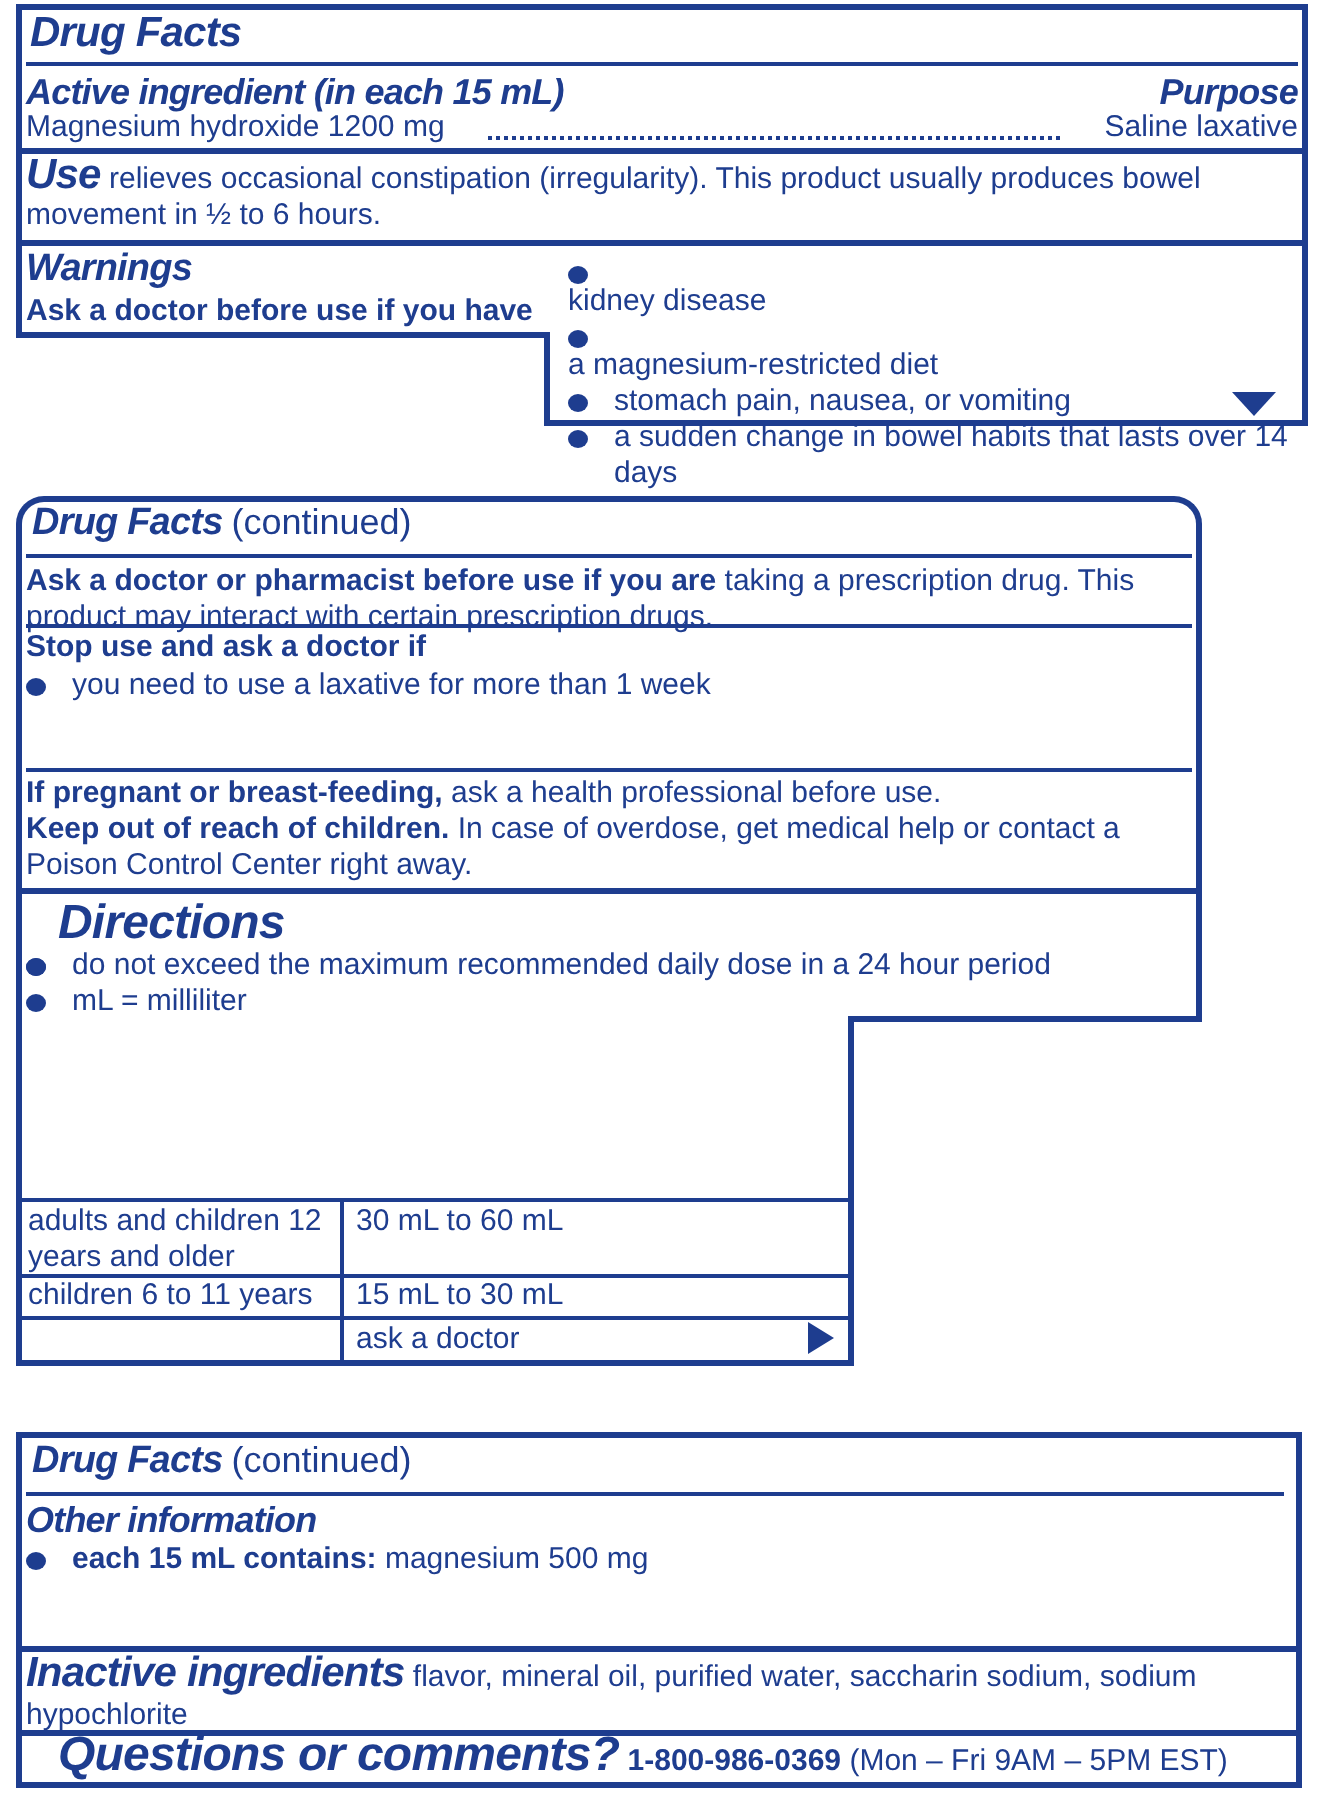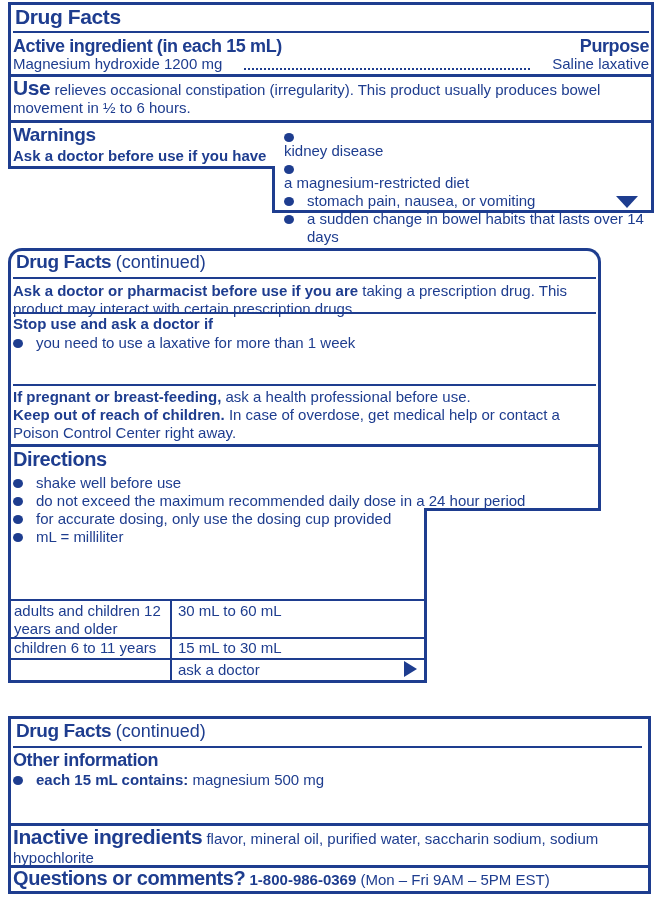--- a/index.html
+++ b/index.html
@@ -8,23 +8,23 @@
   #page {
     position:relative; width:660px; height:900px; margin:0 auto;
     background:#ffffff; color:var(--ink);
     font-family:"Liberation Sans", sans-serif;
     overflow:hidden;
   }
   .abs { position:absolute; }
   .ln  { position:absolute; background:var(--ink); }
   .t15 { font-size:15px; line-height:18px;gap:20px; }
   .t15b{ font-size:15px; line-height:18px; font-weight:700; }
-  .hi  { font-weight:700; letter-spacing:-0.4px; }
+  .hi  { font-style:italic; font-weight:700; letter-spacing:-0.4px; }
   .h21 { font-size:21px; }
-  .h20 { font-size:20px; }
+  .h20 { font-size:24px;margin-left:16px; }
   .h19 { font-size:19px; }
   .h18 { font-size:18px; }
   .reg { font-style:normal; font-weight:400; letter-spacing:0; }
   .dot { width:10px; height:9px; background:var(--ink); border-radius:50%; display:inline-block; }
   .brow { position:relative; padding-left:23px; }
   .brow > .dot { position:absolute; left:0; top:5px; }
   .wr1 { display:flex; align-items:flex-start;flex-direction:column; }
   .wr1 .dot { flex:0 0 auto; margin-top:5px; margin-right:13px; }
   .wr1 .sp { margin-right:18px; }
   .dotrow { display:flex; align-items:flex-end; }
@@ -134,29 +134,24 @@
     <span>In case of overdose, get medical help or contact a Poison Control Center right away.</span>
   </div>
 
   <div class="ln" style="left:11px;top:444px;width:587px;height:3px"></div>
 
   <div class="abs hi h20" style="left:13px;top:448px">Directions</div>
 
   <div class="abs t15" style="left:13px;top:474px;width:578px">
     <div class="brow">
       <span class="dot"></span>
-      <span>shake well before use</span>
     </div>
     <div class="brow">
       <span class="dot"></span>
       <span>do not exceed the maximum recommended daily dose in a 24 hour period</span>
-    </div>
-    <div class="brow">
-      <span class="dot"></span>
-      <span>for accurate dosing, only use the dosing cup provided</span>
     </div>
     <div class="brow">
       <span class="dot"></span>
       <span>mL = milliliter</span>
     </div>
   </div>
 
   <div class="ln" style="left:11px;top:599px;width:413px;height:2px"></div>
   <div class="ln" style="left:11px;top:637px;width:413px;height:2px"></div>
   <div class="ln" style="left:11px;top:658px;width:413px;height:2px"></div>

